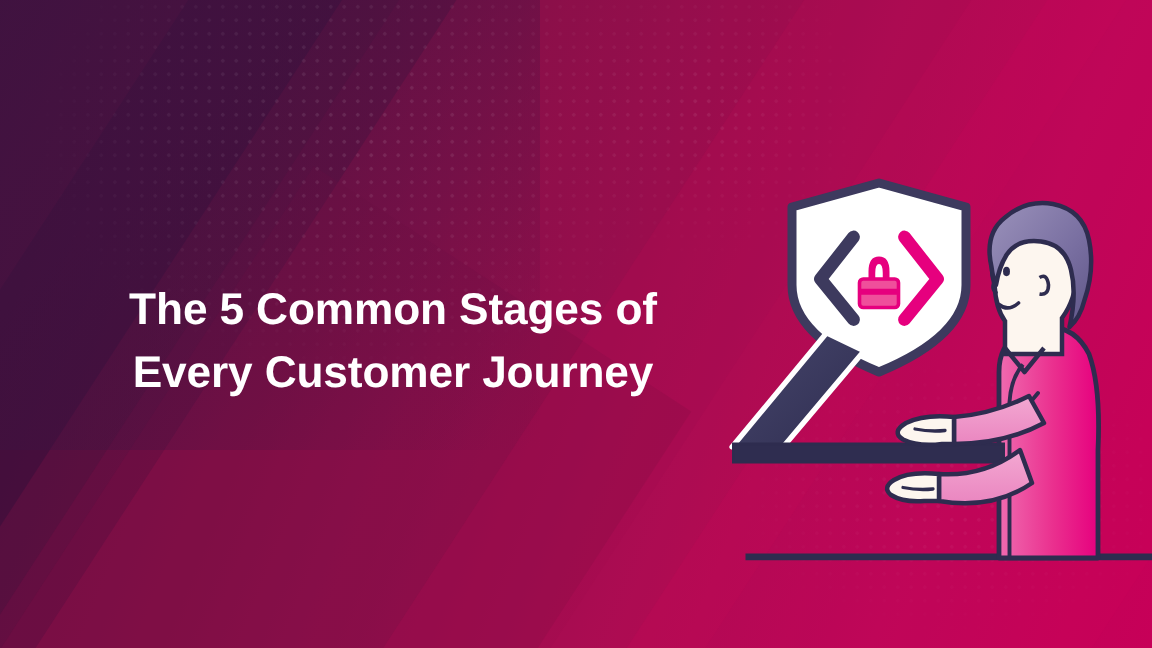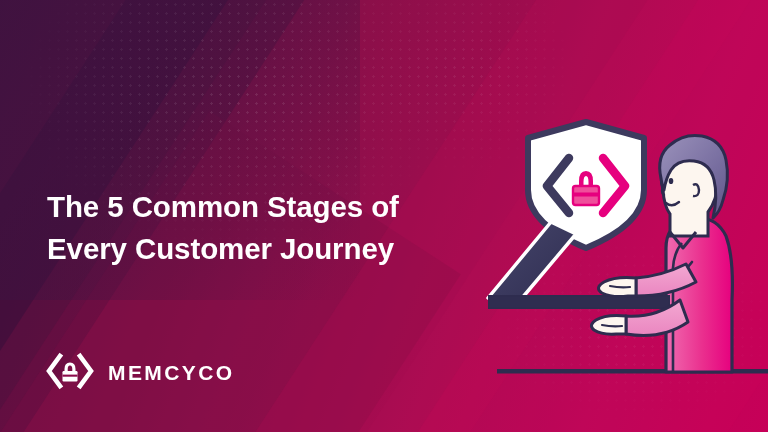--- a/index.html
+++ b/index.html
@@ -110,20 +110,21 @@
     position: absolute;
     left: 47px;
     top: 166px;
     width: 430px;
     color: #ffffff;
     font-size: 29.5px;
     font-weight: bold;
     line-height: 1.42;
     letter-spacing: -0.1px;
     white-space: pre-line;
+    text-align: center;
   }
 
   
   .logo {
     position: absolute;
     left: 46px;
     top: 352px;
     display: flex;
     align-items: center;
     gap: 14px;
@@ -257,27 +258,14 @@
         <path d="M206 278 Q186 276 174 282 Q164 288 172 293 Q182 298 198 296 L206 296 Z" fill="#fdf6ef" stroke="#2e2c4f" stroke-width="3" stroke-linejoin="round"></path>
         <path d="M180 286 Q190 288 200 287" fill="none" stroke="#2e2c4f" stroke-width="2.2" stroke-linecap="round"></path>
         <path d="M172 325 Q182 327 192 326" fill="none" stroke="#2e2c4f" stroke-width="2.2" stroke-linecap="round"></path>
       </g>
     </svg>
   </div>
 
   <h1 class="headline">The 5 Common Stages of
 Every Customer Journey</h1>
 
-  <div class="logo">
-    <span class="logo-mark">
-      <svg width="48" height="38" viewBox="0 0 48 38" xmlns="http://www.w3.org/2000/svg">
-        <path d="M14 4 L3 19 L14 34" fill="none" stroke="#ffffff" stroke-width="4.6" stroke-linecap="square" stroke-linejoin="miter"></path>
-        <path d="M34 4 L45 19 L34 34" fill="none" stroke="#ffffff" stroke-width="4.6" stroke-linecap="square" stroke-linejoin="miter"></path>
-        <path d="M18.5 17 Q18.5 10.5 24 10.5 Q29.5 10.5 29.5 17 L29.5 19.5 L26.3 19.5 L26.3 17.2
-                 Q26.3 13.6 24 13.6 Q21.7 13.6 21.7 17.2 L21.7 19.5 L18.5 19.5 Z" fill="#ffffff"></path>
-        <rect x="16.5" y="19" width="15" height="10.5" rx="1.2" fill="#ffffff"></rect>
-        <rect x="16.5" y="22.6" width="15" height="2.1" fill="#8c0c4c"></rect>
-      </svg>
-    </span>
-    <span class="logo-word">MEMCYCO</span>
-  </div>
 
 </div>
 
 </body></html>

